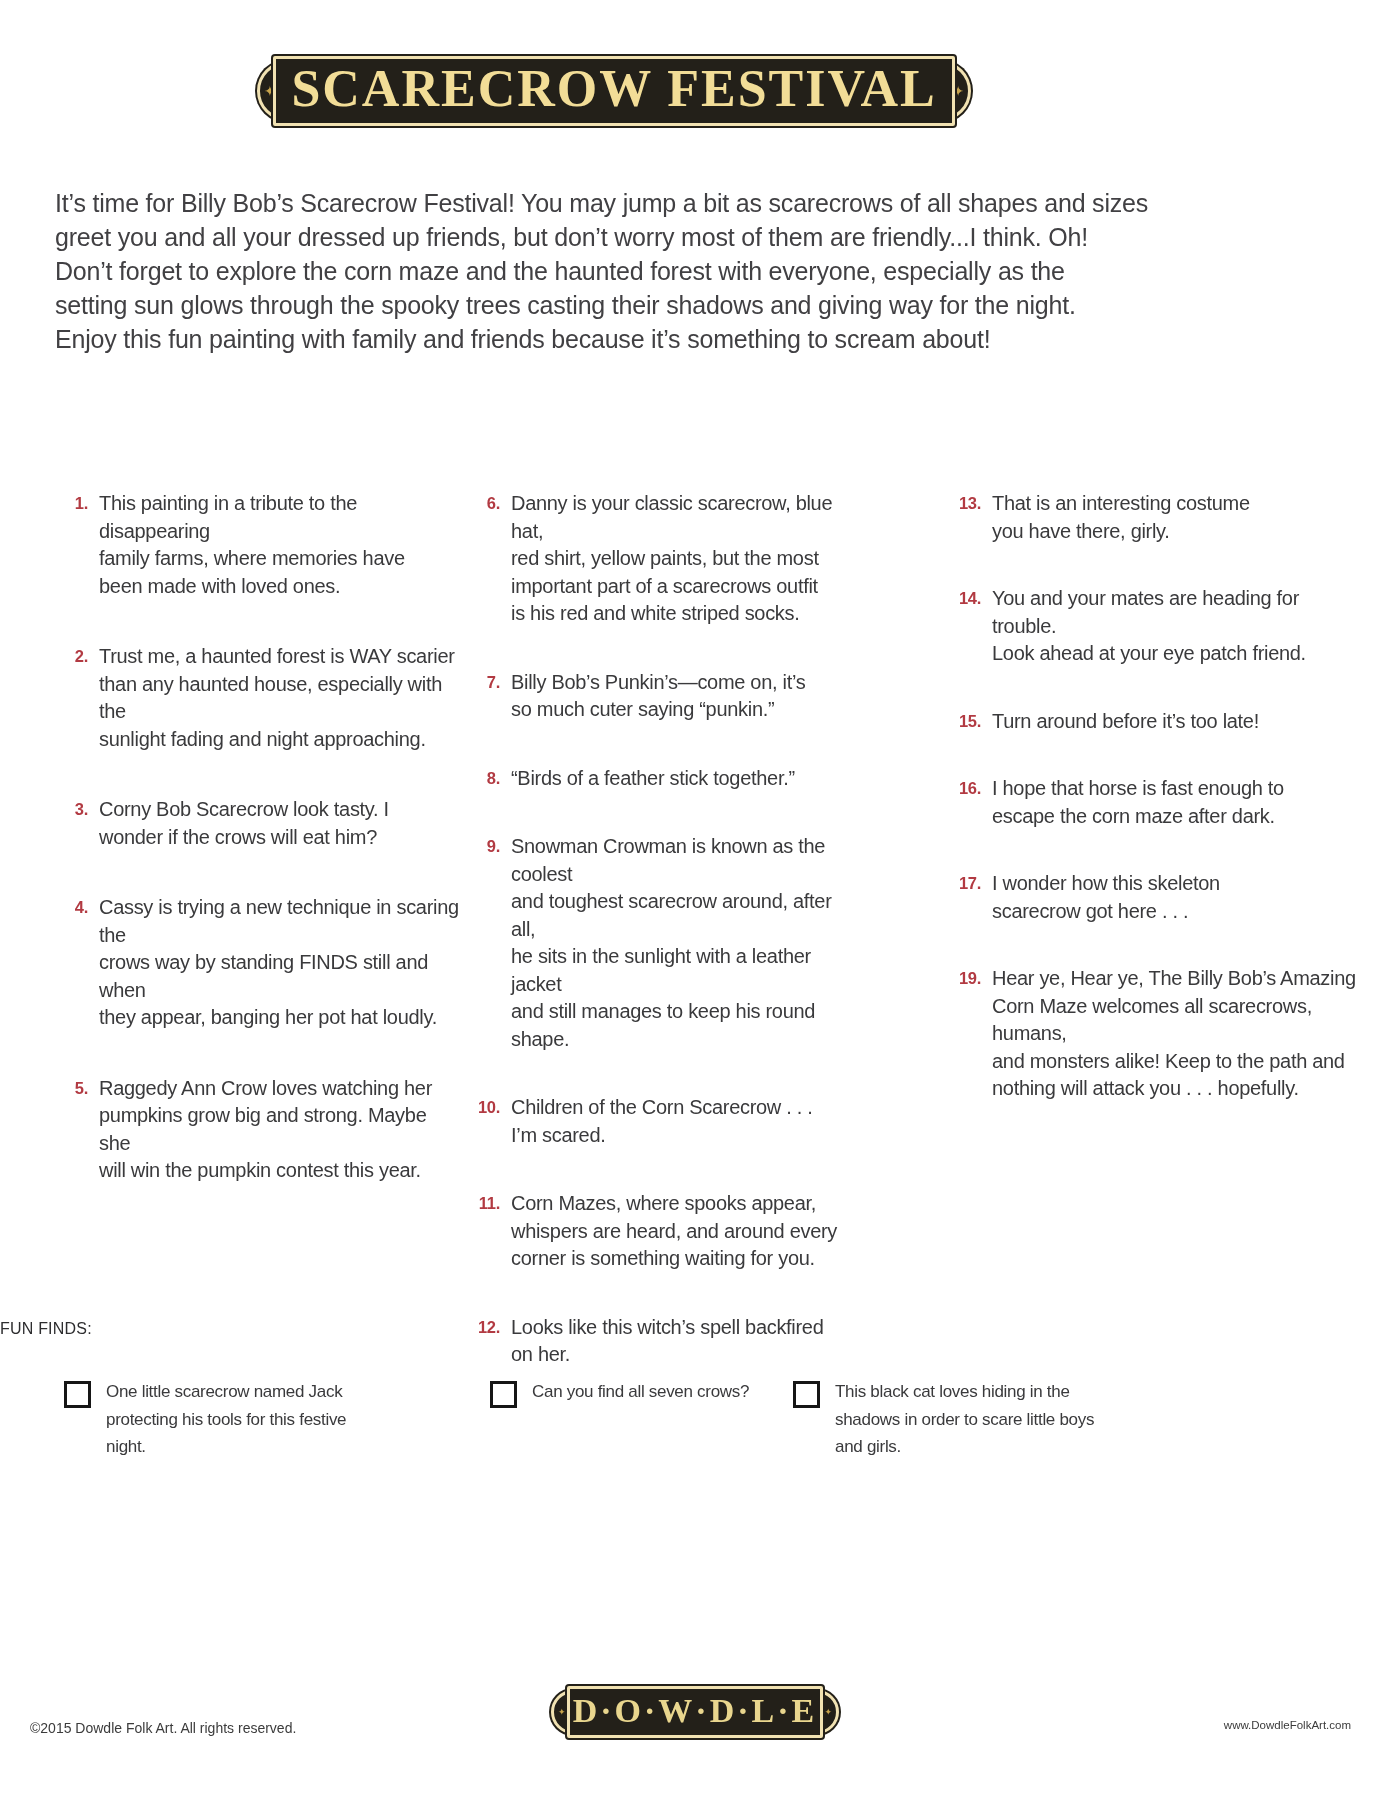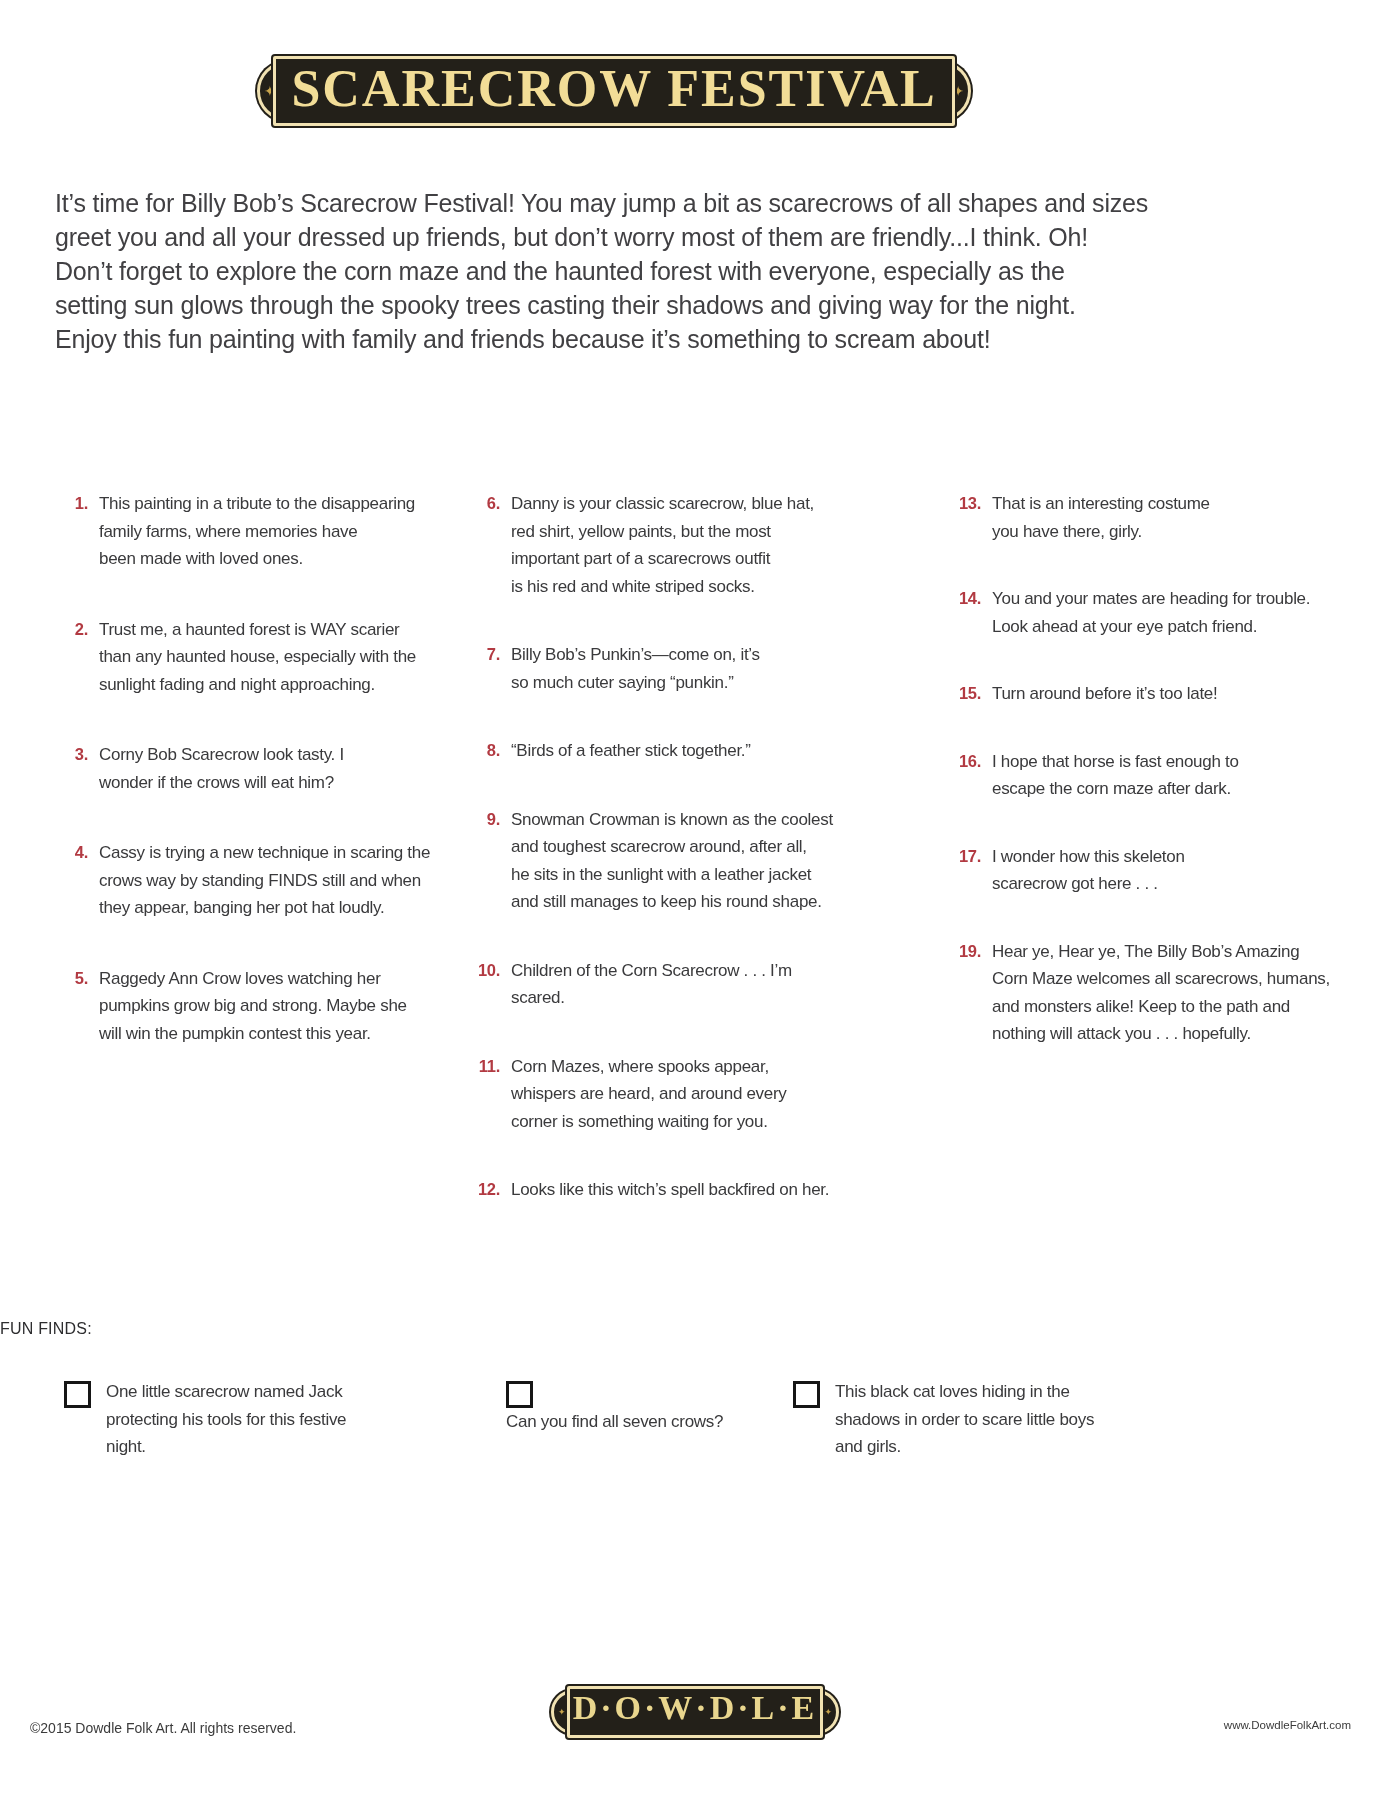--- a/index.html
+++ b/index.html
@@ -5,21 +5,21 @@
   html,body{margin:0;padding:0;}
   body{
     width:1391px;height:1800px;background:#ffffff;position:relative;
     font-family:"Liberation Sans", sans-serif;color:#3a3a3c;overflow:hidden;
   }
   
   .plaque{position:absolute;}
   .pbody{
     position:relative;z-index:1;background:#232019;
     border:3px solid #f1e2b2;box-shadow:0 0 0 2px #232019;
-    border-radius:2px;display:flex;align-items:flex-start;justify-content:center;
+    border-radius:2px;display:flex;align-items:center;justify-content:center;
   }
   .cap{
     position:absolute;z-index:0;top:50%;transform:translateY(-50%);
     background:#232019;border:3px solid #f1e2b2;box-shadow:0 0 0 2px #232019;
     border-radius:50%;
   }
   .capL{left:-16px;} .capR{right:-16px;}
   .orn{position:absolute;top:50%;transform:translateY(-50%);color:#c8a44c;line-height:1;}
   .capL .orn{left:4px;} .capR .orn{right:4px;}
 
@@ -58,32 +58,32 @@
   .c3 .item{margin-bottom:40px;}
   .item{display:flex;align-items:flex-start;}
   .num{
     flex:none;text-align:right;color:#b23a42;font-weight:bold;
     font-size:16.5px;line-height:27.5px;margin-right:11px;letter-spacing:-0.3px;
   }
   .c1 .num{width:26px;}
   .c2 .num{width:60px;}
   .c3 .num{width:63px;}
   .txt{
-    font-size:17px;line-height:27.5px;letter-spacing:-0.3px;color:#3a3a3c;
+    font-size:20px;line-height:27.5px;letter-spacing:-0.3px;color:#3a3a3c;
     white-space:pre-line;
   }
 
   
   .fun-heading{
     position:absolute;left:0;top:1320px;width:1230px;text-align:left;
     font-weight:normal;font-size:16px;letter-spacing:0.2px;color:#2d2d2f;
   }
   .fun{position:absolute;top:1378px;display:flex;align-items:flex-start;}
   .fun0{left:64px;width:330px;}
-  .fun1{left:506px;width:300px;flex-direction:column;}
+  .fun1{left:490px;width:300px;}
   .fun2{left:793px;width:330px;}
   .box{
     flex:none;width:21px;height:21px;border:3px solid #161616;
     margin:3px 15px 0 0;background:#ffffff;cursor:pointer;
   }
   .ftxt{font-size:17px;line-height:27.5px;letter-spacing:-0.3px;white-space:pre-line;}
 
   
   .copyright{position:absolute;left:30px;top:1720px;font-size:14px;color:#3b3b3b;}
   .website{position:absolute;right:40px;top:1719px;font-size:11.5px;color:#3b3b3b;}

